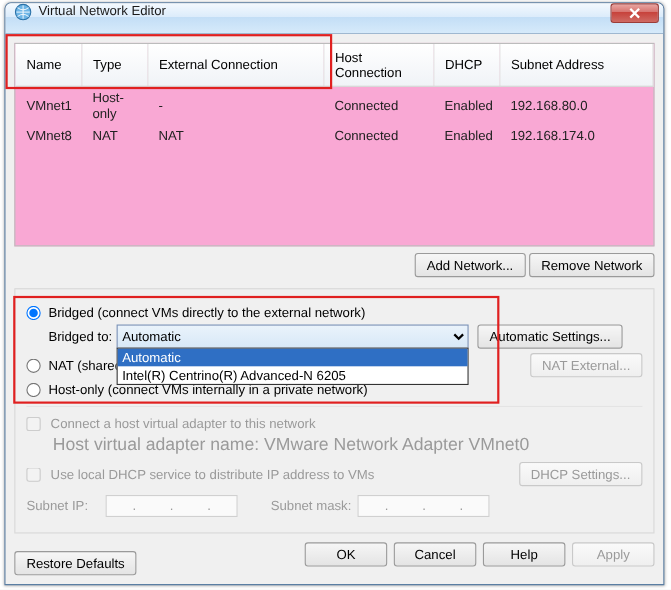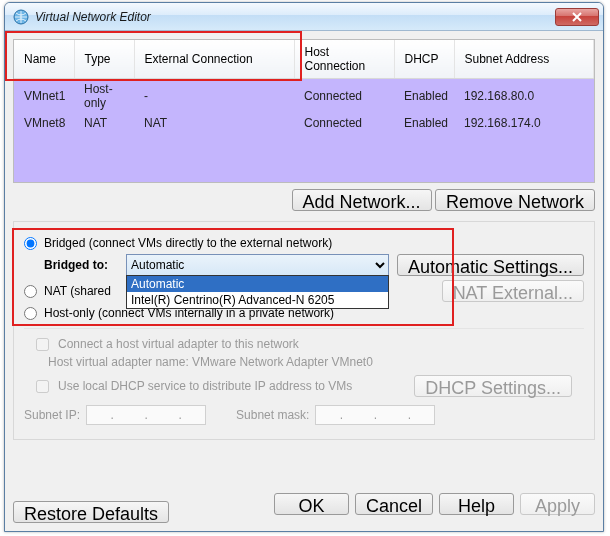--- a/index.html
+++ b/index.html
@@ -21,61 +21,60 @@
     border-radius: 6px 6px 0 0;
     background: #f0f0f0;
     position: relative;
     box-shadow: 0 0 3px rgba(0,0,0,0.3);
   }
   .titlebar {
     height: 28px;
     background: linear-gradient(to bottom, #f4f9fe 0%, #dcecfb 45%, #c3def6 46%, #d6eafa 100%);
     border-bottom: 1px solid #9fb8d0;
     display: flex;
-    align-items: center;
+    align-items: flex-start;
     padding: 0 4px;
     border-radius: 5px 5px 0 0;
-    font-style: italic;
   }
   .titlebar .icon { width:16px; height:16px; margin:0 6px 0 4px; }
   .titlebar .title { flex:1; color:#1a1a1a; }
   .close-btn {
     width: 44px; height: 18px;
     background: linear-gradient(to bottom, #e9a5a1 0%, #d6726d 45%, #c7433c 46%, #cf6a63 100%);
     border: 1px solid #9b3c38;
     border-radius: 3px;
     display:flex; align-items:center; justify-content:center;
     color:#fff; font-weight:bold;
   }
   .close-btn svg { display:block; }
   .client { position:absolute; top:28px; left:0; right:0; bottom:0; padding:8px 8px 8px 8px; }
   .table-wrap {
-    background:#c4b5fd;
+    background:#f9a8d4;
     border:1px solid #bcbcbc;
-    height: 144px;
+    height: 185px;
     position:relative;
   }
   table { width:100%; border-collapse:collapse; table-layout:fixed; }
   thead th {
     text-align:left;
     font-weight:normal;
     padding: 5px 8px 5px 10px;
     background: linear-gradient(to bottom, #ffffff, #f0f3f7);
     border-bottom:1px solid #d8d8d8;
     border-right:1px solid #e4e4e4;
     color:#000;
   }
   tbody td { padding:3px 8px 3px 10px; color:#222; }
   tbody tr.sel td { background: #fff; }
   .col-name{width:60px;} .col-type{width:60px;} .col-ext{width:160px;}
   .col-host{width:100px;} .col-dhcp{width:60px;} .col-sub{width:auto;}
   .btn-row { text-align:right; margin-top:6px; }
   button.btn {
     font-family: inherit;
-    font-size:18px;
+    font-size:12px;
     padding: 2px 10px;
     min-width: 75px;
     height: 22px;
     background: linear-gradient(to bottom,#f6f6f6,#e4e4e4);
     border:1px solid #9a9a9a;
     border-radius:3px;
     color:#000;
     vertical-align:middle;
   }
   button.btn:disabled, .disabled {
@@ -109,22 +108,22 @@
   .dropdown-open {
     position:absolute;
     top:21px; left:0; right:0;
     border:1px solid #333;
     background:#fff;
     z-index:5;
   }
   .dropdown-open .opt { padding:1px 4px; }
   .dropdown-open .opt.sel { background:#2f6fc4; color:#fff; }
   .sidebtn { margin-left:8px; min-width:120px; }
-  .checkbox-row { display:flex; align-items:center; gap:6px; margin:4px 12px; color:#9a9a9a; }
-  .subhint { color:#9a9a9a; margin-left:24px; font-size:12px; }
+  .checkbox-row { display:flex; align-items:center; gap:6px; margin:4px 0; color:#9a9a9a; }
+  .subhint { color:#9a9a9a; margin-left:24px; font-size:16px; }
   .ipgrid { display:inline-flex; border:1px solid #d0d0d0; background:#fafafa; height:20px; width:120px; align-items:center; justify-content:space-around; color:#9a9a9a; }
   .ipgrid span.dot { padding:0 1px; }
   .bottom-bar {
     position:absolute;
     left:8px; right:8px; bottom:8px;
     display:flex; align-items:center;
     gap:6px;
   }
   .bottom-bar .spacer { flex:1; }
   .hl-red { position:absolute; border:2px solid #e02020; pointer-events:none; z-index:9; }
@@ -204,21 +203,21 @@
       <div class="hl-red" style="left:-2px; top:6px; width:442px; height:98px;"></div>
 
       <div class="row">
         <label>
           <input type="radio" name="mode" checked="" style="">
           <span>Bridged (connect VMs directly to the external network)</span>
         </label>
       </div>
 
       <div class="row indent">
-        <span style="margin-right:18px;font-weight:bold;">Bridged to:</span>
+        <span style="margin-right:4px;">Bridged to:</span>
         <div class="select-wrap" style="max-width:320px;">
           <select class="combo">
             <option>Automatic</option>
           </select>
           <div class="dropdown-open">
             <div class="opt sel">Automatic</div>
             <div class="opt">Intel(R) Centrino(R) Advanced-N 6205</div>
           </div>
         </div>
         <button class="btn sidebtn">Automatic Settings...</button>
@@ -249,21 +248,21 @@
       <div class="subhint">Host virtual adapter name: VMware Network Adapter VMnet0</div>
 
       <div class="checkbox-row" style="margin-top:6px;">
         <input type="checkbox" disabled="" style="">
         <span>Use local DHCP service to distribute IP address to VMs</span>
         <div style="flex:1"></div>
         <button class="btn sidebtn disabled" disabled="">DHCP Settings...</button>
       </div>
 
       <div class="row" style="color:#9a9a9a; margin-top:8px;">
-        <span style="margin-right:6px;">Subnet IP:</span>
+        <span style="margin-right:16px;">Subnet IP:</span>
         <span class="ipgrid">
             <span>&nbsp;</span>
             <span class="dot">.</span>
             <span>&nbsp;</span>
             <span class="dot">.</span>
             <span>&nbsp;</span>
             <span class="dot">.</span>
             <span>&nbsp;</span>
           </span>
         <span style="margin:0 6px 0 30px;text-align:center;">Subnet mask:</span>

